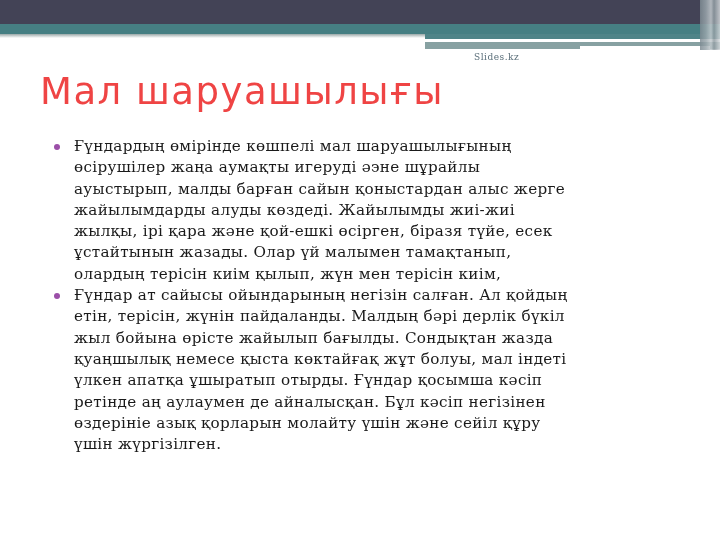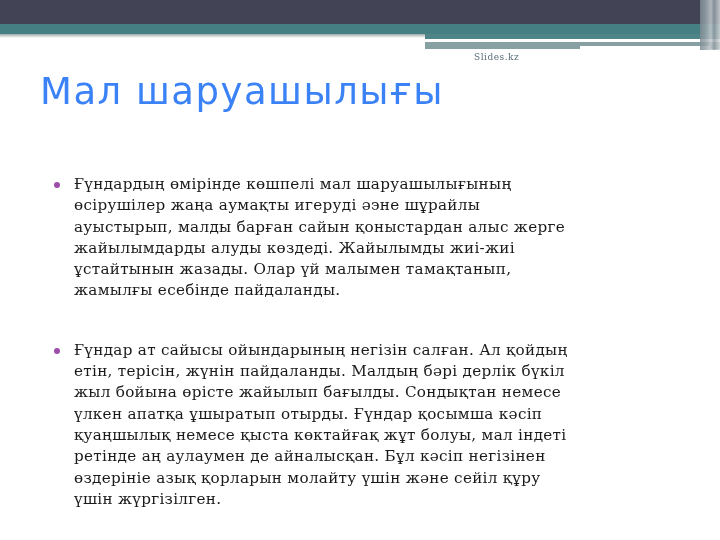--- a/index.html
+++ b/index.html
@@ -73,21 +73,21 @@
       font-size: 9px;
       color: #5b6f7a;
       letter-spacing: 0.5px;
     }
     .title {
       position: absolute;
       left: 40px; top: 70px;
       font-family: "DejaVu Sans", sans-serif;
       font-size: 37px;
       font-weight: normal;
-      color: #3b82f6;
+      color: #ef4444;
       letter-spacing: 1.5px;
       white-space: nowrap;
     }
     .body {
       position: absolute;
       left: 52px; top: 136px;
       width: 630px;
     }
     .bullet {
       position: relative;
@@ -98,21 +98,21 @@
       color: #1a1a1a;
       letter-spacing: 0.3px;
     }
     .bullet-dot {
       position: absolute;
       left: 2px; top: 8px;
       width: 6px; height: 6px;
       border-radius: 50%;
       background: #9b4fa8;
     }
-    .bullet-text { display: block; margin-top: 38px; }
+    .bullet-text { display: block; }
     .line { display: block; white-space: nowrap; }
   </style>
 </head>
 <body>
 
 <div class="slide">
   <div class="band-dark"></div>
   <div class="band-teal"></div>
   <div class="band-shadow"></div>
   <div class="band-teal-ext"></div>
@@ -126,31 +126,32 @@
   <div class="title">Мал шаруашылығы</div>
 
   <div class="body">
     <div class="bullet">
       <span class="bullet-dot"></span>
       <span class="bullet-text">
         <span class="line">Ғүндардың өмірінде көшпелі мал шаруашылығының</span>
         <span class="line">өсірушілер жаңа аумақты игеруді әэне шұрайлы</span>
         <span class="line">ауыстырып, малды барған сайын қоныстардан алыс жерге</span>
         <span class="line">жайылымдарды алуды көздеді. Жайылымды жиі-жиі</span>
+        <span class="line">жылқы, ірі қара және қой-ешкі өсірген, біразя түйе, есек</span>
         <span class="line">ұстайтынын жазады. Олар үй малымен тамақтанып,</span>
-        <span class="line">жамылғы есебінде пайдаланды.</span>
+        <span class="line">олардың терісін киім қылып, жүн мен терісін киім,</span>
       </span>
     </div>
     <div class="bullet">
       <span class="bullet-dot"></span>
       <span class="bullet-text">
         <span class="line">Ғүндар ат сайысы ойындарының негізін салған. Ал қойдың</span>
         <span class="line">етін, терісін, жүнін пайдаланды. Малдың бәрі дерлік бүкіл</span>
-        <span class="line">жыл бойына өрісте жайылып бағылды. Сондықтан немесе</span>
+        <span class="line">жыл бойына өрісте жайылып бағылды. Сондықтан жазда</span>
+        <span class="line">қуаңшылық немесе қыста көктайғақ жұт болуы, мал індеті</span>
         <span class="line">үлкен апатқа ұшыратып отырды. Ғүндар қосымша кәсіп</span>
-        <span class="line">қуаңшылық немесе қыста көктайғақ жұт болуы, мал індеті</span>
         <span class="line">ретінде аң аулаумен де айналысқан. Бұл кәсіп негізінен</span>
         <span class="line">өздерініе азық қорларын молайту үшін және сейіл құру</span>
         <span class="line">үшін жүргізілген.</span>
       </span>
     </div>
   </div>
 </div>
 
 </body></html>

